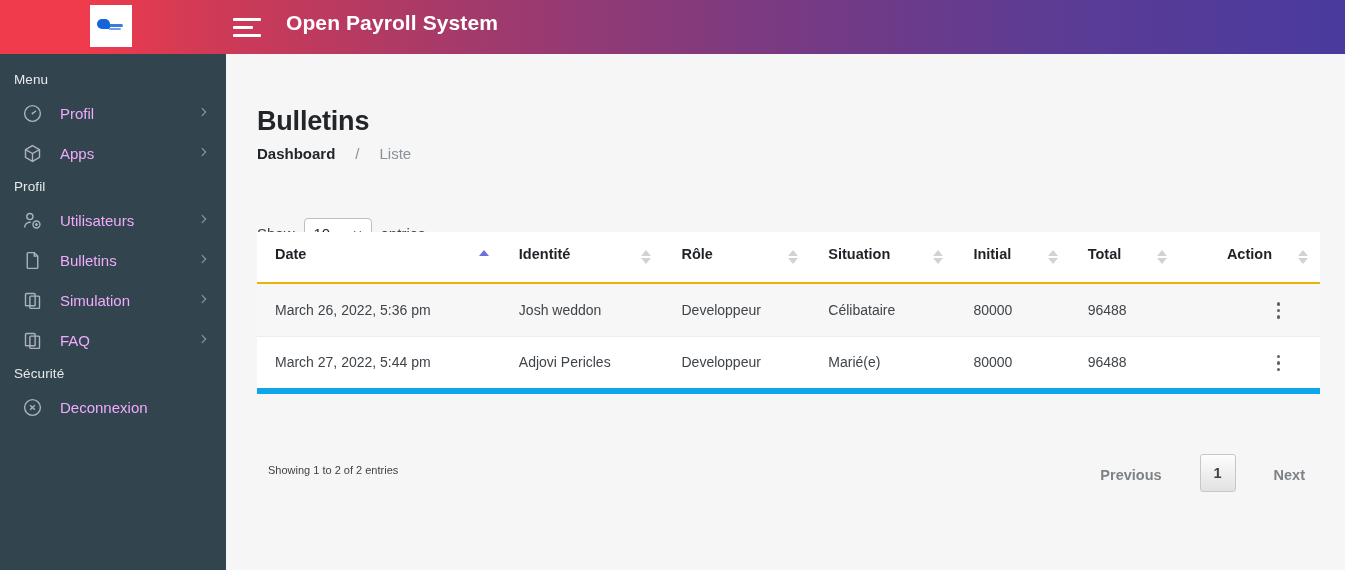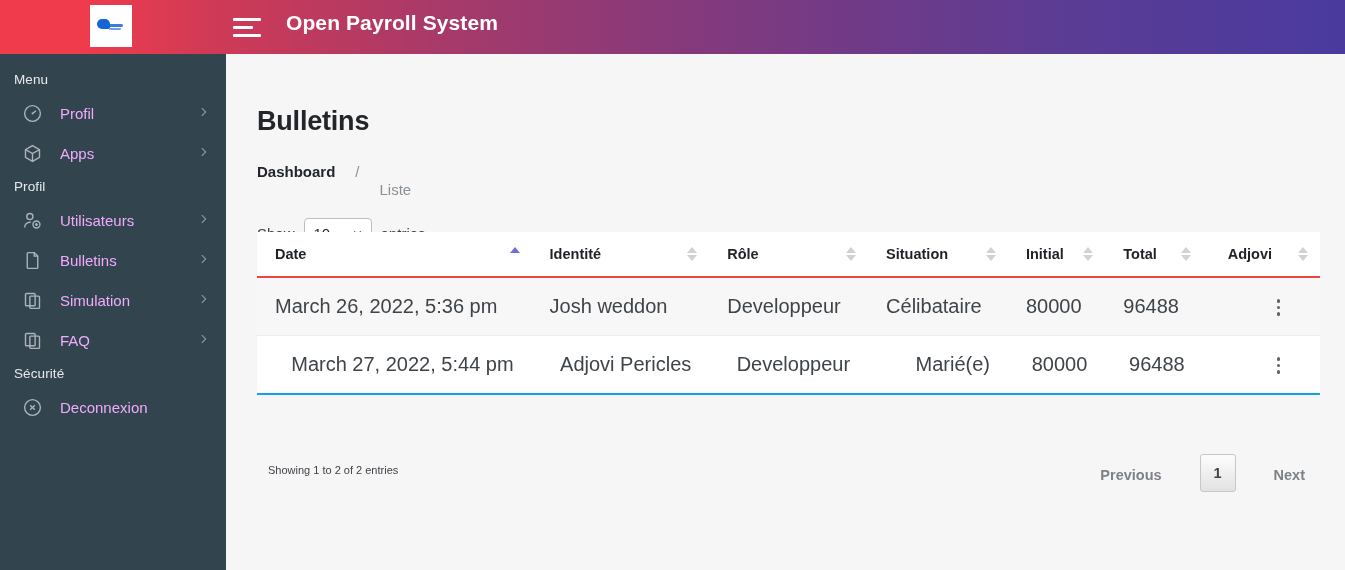--- a/index.html
+++ b/index.html
@@ -83,21 +83,21 @@
   .page-title {
     position: absolute; left: 31px; top: 52px;
     font-size: 27px; font-weight: 700; color: #22262a; letter-spacing: -.2px;
   }
   .breadcrumb {
     position: absolute; left: 31px; top: 91px;
     font-size: 15px; display: flex; align-items: center; gap: 20px;
   }
   .crumb-active { color: #22262a; font-weight: 700; cursor: pointer; }
   .crumb-sep { color: #8a9097; }
-  .crumb-current { color: #8a9097; margin-top: 36px; }
+  .crumb-current { color: #8a9097; }
 
   .length-bar {
     position: absolute; left: 31px; top: 164px;
     display: flex; align-items: center; gap: 9px;
     font-size: 15px; color: #3a3f45;
   }
   .length-select {
     appearance: none; -webkit-appearance: none;
     width: 68px; height: 31px; padding: 0 22px 0 9px;
     font-family: "Liberation Sans", sans-serif; font-size: 15px; color: #22262a;
@@ -113,32 +113,32 @@
   
   .table-wrap {
     position: absolute; left: 31px; top: 178px; width: 1063px;
     background: #ffffff;
   }
   table { width: 100%; border-collapse: collapse; }
   thead th {
     position: relative;
     background: #ffffff; color: #1f2327;
     font-size: 14.5px; font-weight: 700;
-    text-align: left; padding: 14px 34px 14px 18px;
-    border-bottom: 2px solid #ef4444;
+    text-align: left; padding: 14px 34px 20px 18px;
+    border-bottom: 2px solid #eab308;
     white-space: nowrap; cursor: pointer;
   }
   thead th.right { text-align: right; padding-right: 48px; }
   tbody td {
-    font-size: 20px; color: #3f4449; padding: 17px 18px;
+    font-size: 14px; color: #3f4449; padding: 17px 18px;
     border-bottom: 1px solid #ededed; white-space: nowrap;
   }
   tbody tr.odd td { background: #f7f7f7; }
   tbody tr.even td { background: #ffffff; }
-  tbody tr:last-child td { border-bottom: 2px solid #0ea5e9; text-align: right; }
+  tbody tr:last-child td { border-bottom: 6px solid #0ea5e9; }
   td.action-cell { text-align: right; padding-right: 40px; }
 
   .sort-ind {
     position: absolute; right: 12px; top: 50%; transform: translateY(-50%);
     width: 10px; height: 18px;
   }
   .tri { position: absolute; left: 0; width: 0; height: 0;
          border-left: 5px solid transparent; border-right: 5px solid transparent; }
   .tri.up { top: 2px; border-bottom: 6px solid #d2d2d2; }
   .tri.down { bottom: 2px; border-top: 6px solid #d2d2d2; }
@@ -364,21 +364,21 @@
                 </span>
             </th>
             <th>
               <span>Total</span>
               <span class="sort-ind">
                   <i class="tri up"></i>
                   <i class="tri down"></i>
                 </span>
             </th>
             <th class="right">
-              <span>Adjovi</span>
+              <span>Action</span>
               <span class="sort-ind">
                   <i class="tri up"></i>
                   <i class="tri down"></i>
                 </span>
             </th>
           </tr>
         </thead>
         <tbody>
           <tr class="odd">
             <td>March 26, 2022, 5:36 pm</td>

